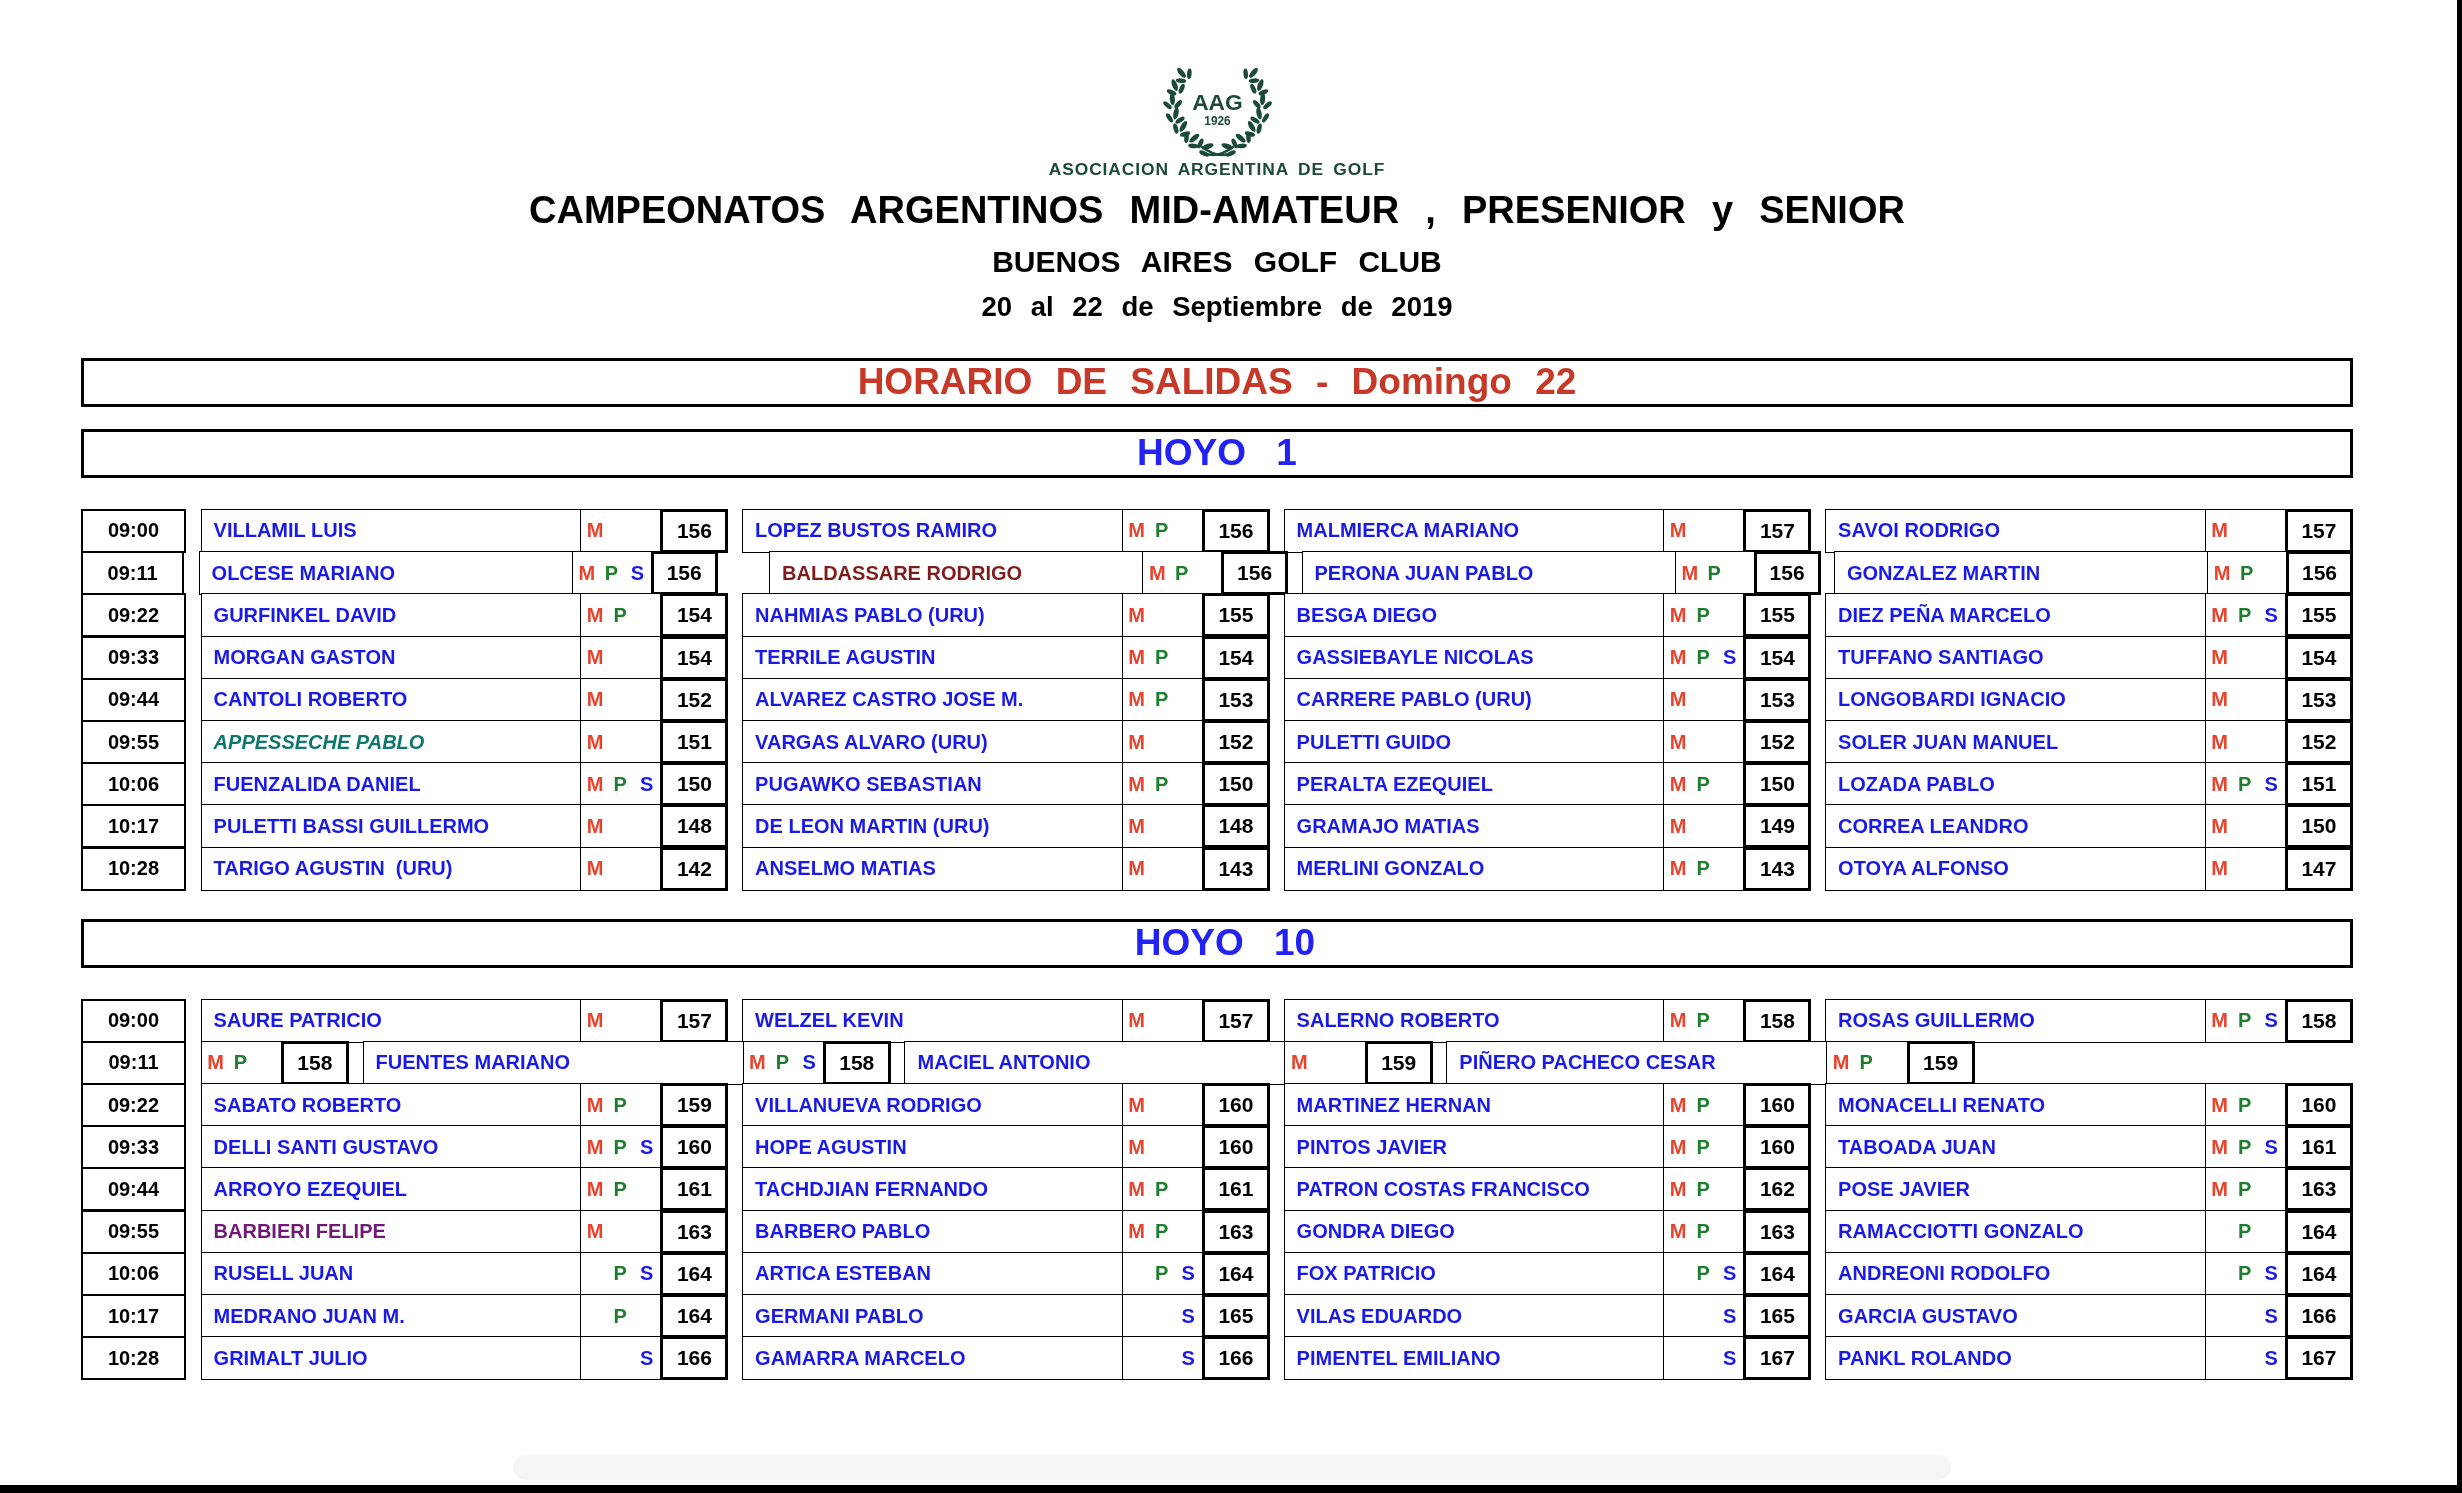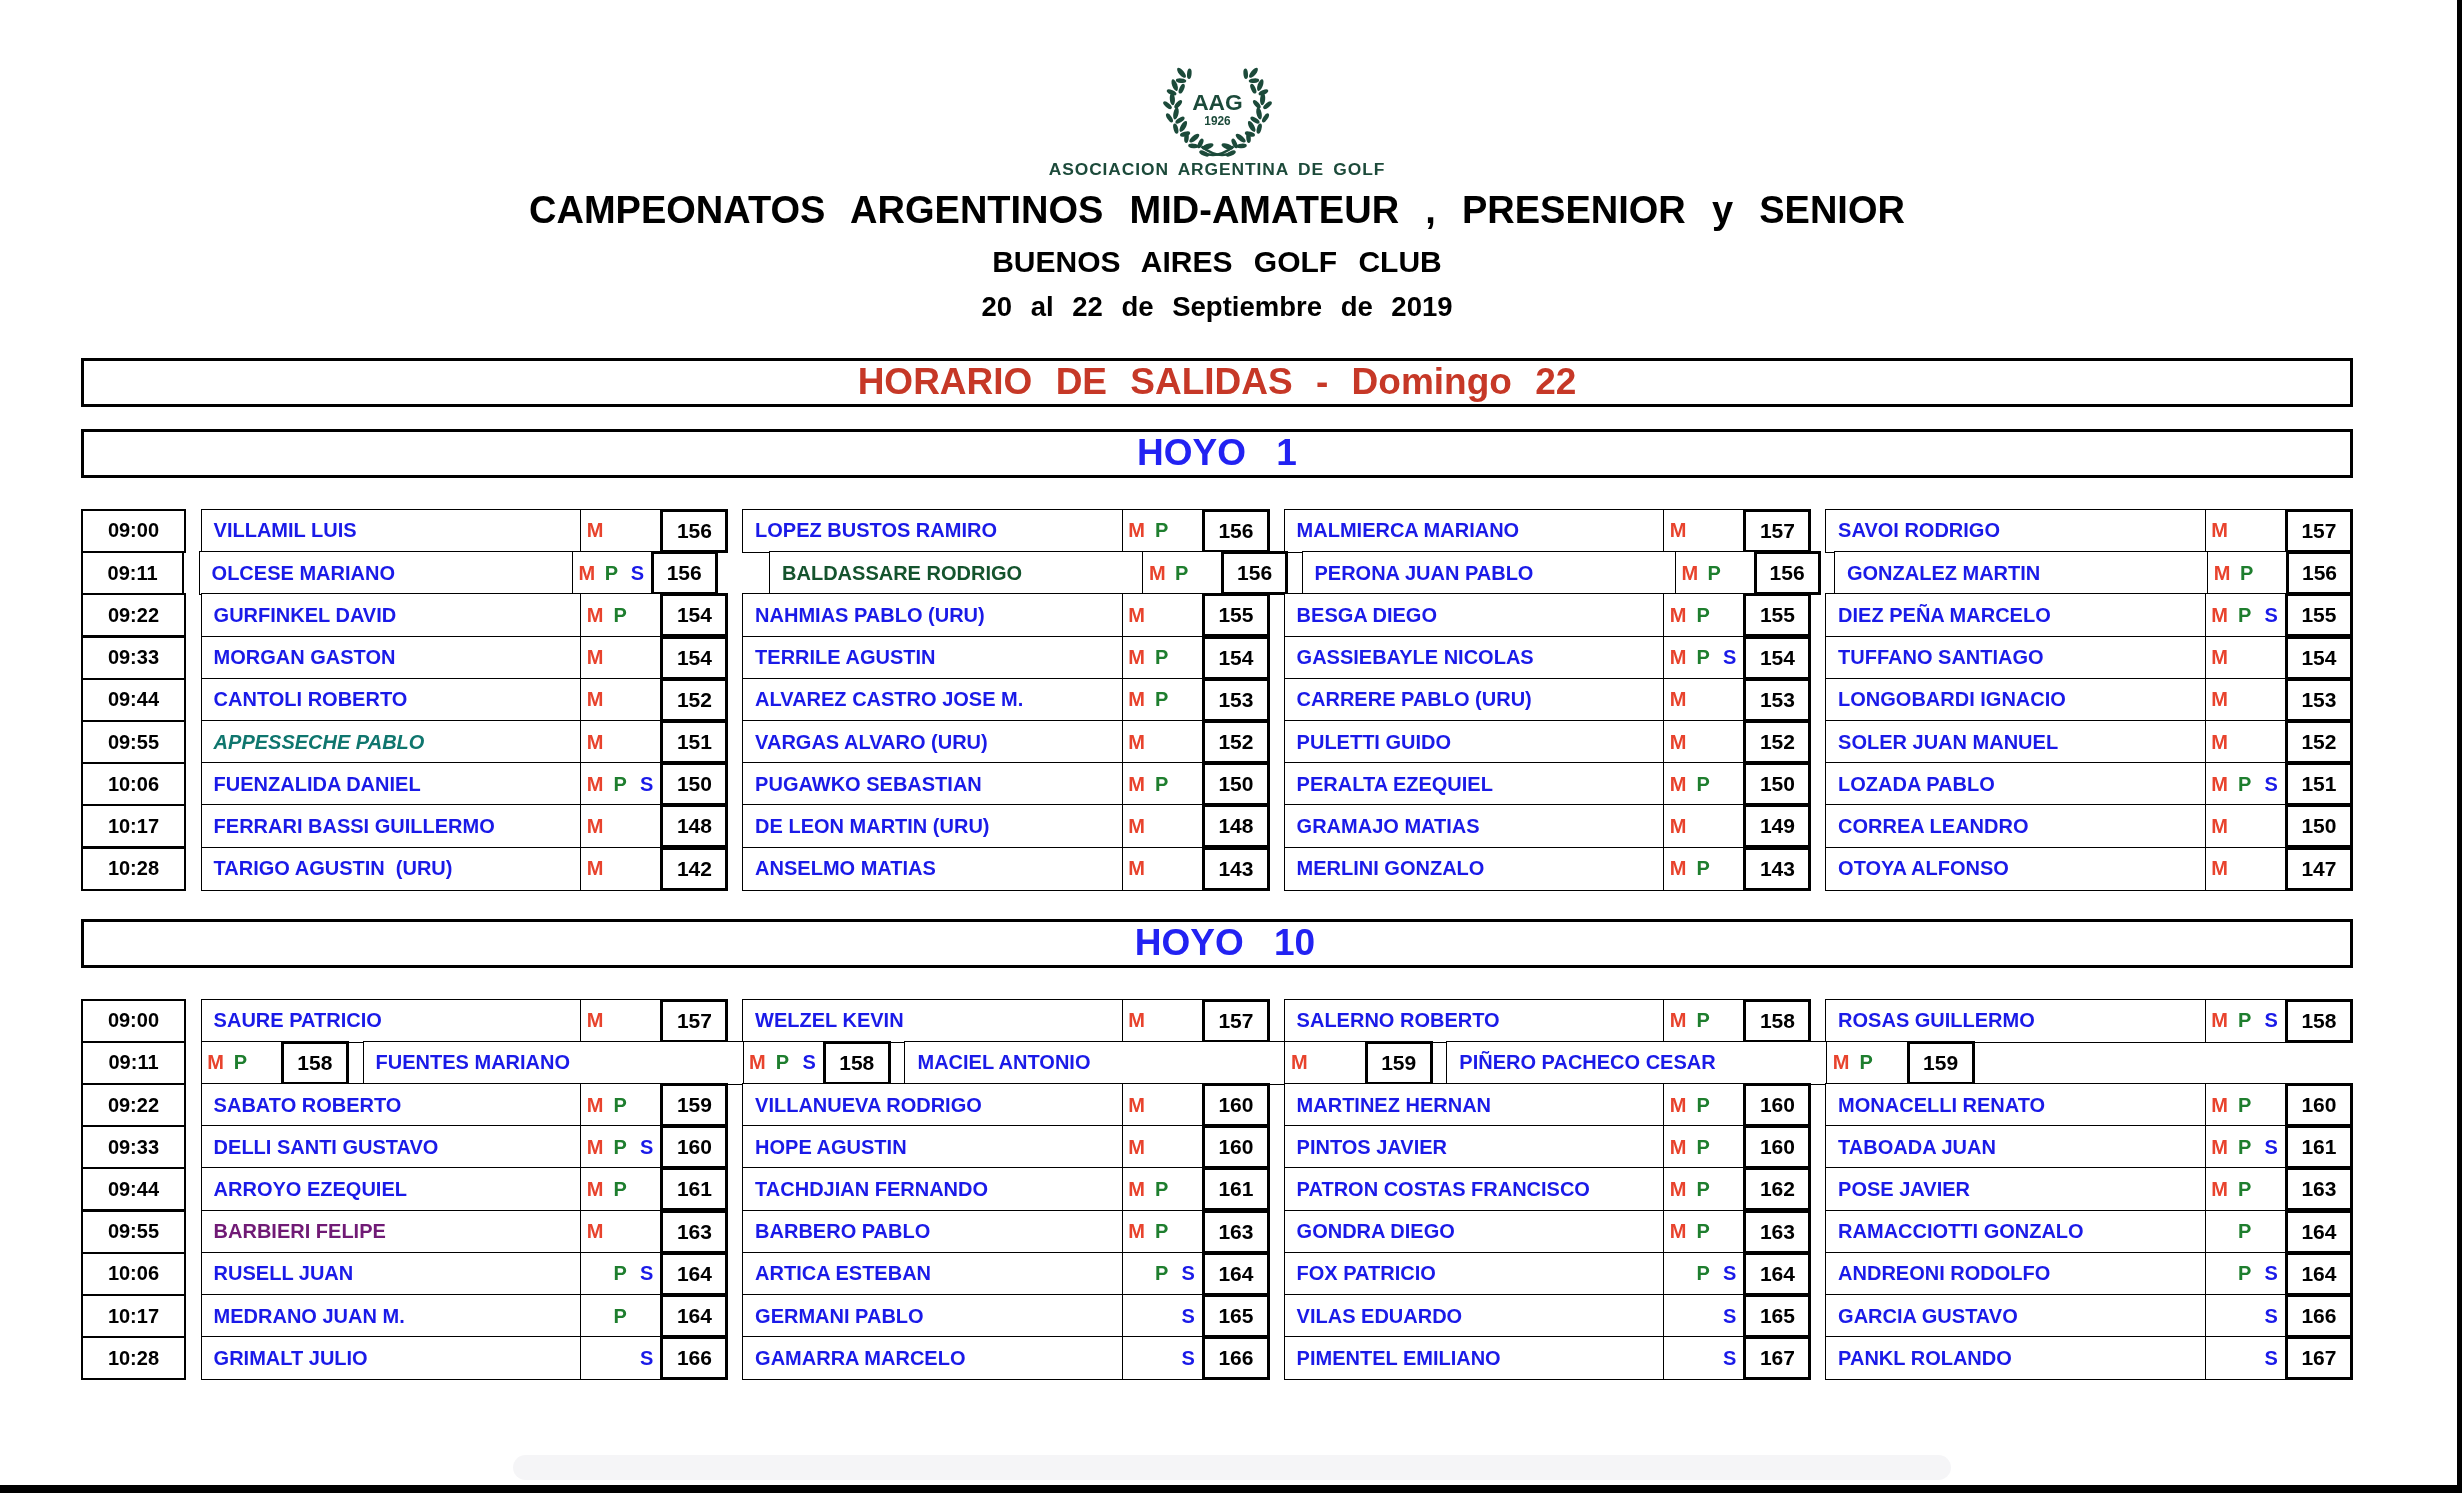--- a/index.html
+++ b/index.html
@@ -139,21 +139,21 @@
             <div class="tcell">09:11</div>
             <div class="gap0"></div>
             <div class="ncell" style="color: rgb(26, 26, 232);">OLCESE MARIANO</div>
             <div class="fcell">
               <span class="fl" style="color: rgb(232, 67, 45);">M</span>
               <span class="fl" style="color: rgb(30, 126, 46);">P</span>
               <span class="fl" style="color: rgb(26, 26, 232);">S</span>
             </div>
             <div class="scell">156</div>
             <div class="gapg"></div>
-            <div class="ncell" style="color: #14532d; margin-left: 38px;">BALDASSARE RODRIGO</div>
+            <div class="ncell" style="color: #7f1d1d; margin-left: 38px;">BALDASSARE RODRIGO</div>
             <div class="fcell">
               <span class="fl" style="color: rgb(232, 67, 45);">M</span>
               <span class="fl" style="color: rgb(30, 126, 46);">P</span>
               <span class="fl" style="color: rgb(26, 26, 232);"></span>
             </div>
             <div class="scell">156</div>
             <div class="gapg"></div>
             <div class="ncell" style="color: rgb(26, 26, 232);">PERONA JUAN PABLO</div>
             <div class="fcell">
               <span class="fl" style="color: rgb(232, 67, 45);">M</span>
@@ -341,21 +341,21 @@
             <div class="fcell">
               <span class="fl" style="color: rgb(232, 67, 45);">M</span>
               <span class="fl" style="color: rgb(30, 126, 46);">P</span>
               <span class="fl" style="color: rgb(26, 26, 232);">S</span>
             </div>
             <div class="scell">151</div>
           </div>
           <div class="row">
             <div class="tcell">10:17</div>
             <div class="gap0"></div>
-            <div class="ncell" style="color: rgb(26, 26, 232);">FERRARI BASSI GUILLERMO</div>
+            <div class="ncell" style="color: rgb(26, 26, 232);">PULETTI BASSI GUILLERMO</div>
             <div class="fcell">
               <span class="fl" style="color: rgb(232, 67, 45);">M</span>
               <span class="fl" style="color: rgb(30, 126, 46);"></span>
               <span class="fl" style="color: rgb(26, 26, 232);"></span>
             </div>
             <div class="scell">148</div>
             <div class="gapg"></div>
             <div class="ncell" style="color: rgb(26, 26, 232);">DE LEON MARTIN (URU)</div>
             <div class="fcell">
               <span class="fl" style="color: rgb(232, 67, 45);">M</span>

